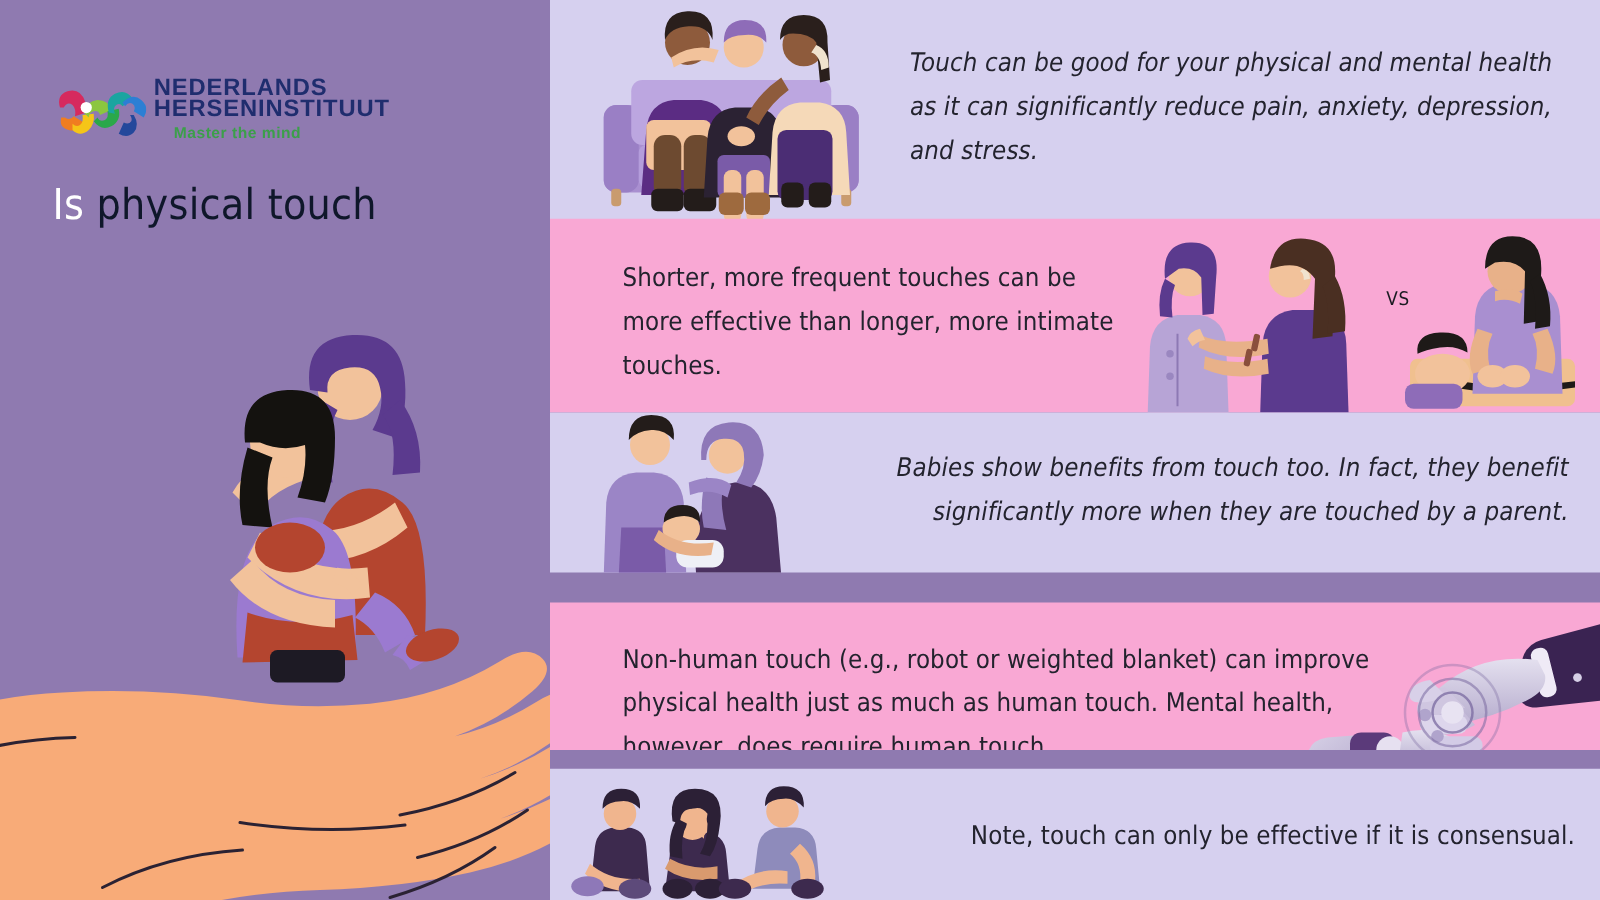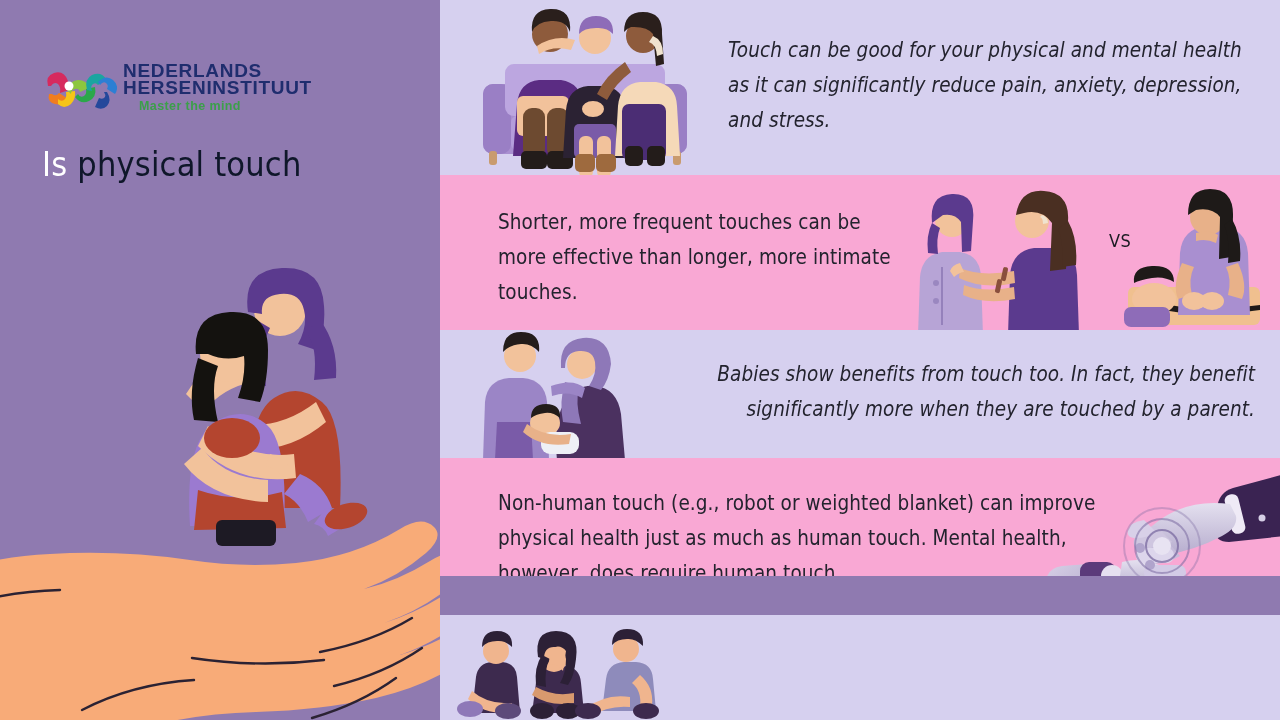--- a/index.html
+++ b/index.html
@@ -43,36 +43,36 @@
   .couple { position:absolute; left:120px; top:258px; width:300px; height:290px; z-index:4; }
 
   
   .rows { position:absolute; left:440px; top:0; width:840px; height:720px; z-index:1; }
   .row { position:absolute; left:0; width:840px; overflow:hidden; }
   .row.dark  { background:#d6d0ef; }
   .row.light { background:#f9a8d4; }
   .r1 { top:0;   height:179px;font-style:italic; }
   .r2 { top:175px; height:155px; }
   .r3 { top:330px; height:128px; }
-  .r4 { top:458px; height:118px; }
+  .r4 { top:482px; height:118px; }
   .r5 { top:615px; height:105px; }
 
   .copy {
     position:absolute; color:#23232e;
     font-size:20.5px; line-height:35px; letter-spacing:.1px;
   }
   .c1 { left:288px; top:33px;  width:540px; }
   .c2 { left:58px;  top:30px;  width:400px; }
   .c3 { left:175px; top:27px;  width:640px; text-align:right;font-style:italic; }
   .c4 { left:58px;  top:28px;  width:600px; }
   .c5 { left:270px; top:36px;  width:550px; text-align:right; }
 
   .vs {
     position:absolute; left:669px; top:55px;
-    font-size:18px; font-weight:400; color:#1b1b22; letter-spacing:.5px;
+    font-size:15px; font-weight:400; color:#1b1b22; letter-spacing:.5px;
   }
 
   .art { position:absolute; }
   .art-sofa  { left:35px;  top:-4px;  width:220px; height:180px; }
   .art-shoul { left:450px; top:0px;   width:200px; height:160px; }
   .art-mass  { left:680px; top:0px;   width:160px; height:160px; }
   .art-baby  { left:25px;  top:-2px;  width:165px; height:132px; }
   .art-robot { left:600px; top:8px;   width:245px; height:150px; }
   .art-three { left:10px;  top:-2px;  width:225px; height:110px; }
 </style>
@@ -260,20 +260,21 @@
         <ellipse cx="118" cy="98" rx="12" ry="8" fill="#2c2036"></ellipse>
 
         <path d="M152 98 l4-32 q2-16 18-17 l12 0 q16 1 17 17 l3 32z" fill="#8e8bbb"></path>
         <circle cx="176" cy="36" r="13" fill="#f0b58e"></circle>
         <path d="M162 32 q0-16 15-16 q17 0 16 17 q-8-8-16-7 q-10 0-15 6z" fill="#2c2036"></path>
         <path d="M134 96 q22-16 46-12 l0 10 q-22-2-40 10z" fill="#f0b58e"></path>
         <path d="M190 62 q14 12 12 30 l-12 2 q2-16-8-24z" fill="#f0b58e"></path>
         <ellipse cx="138" cy="98" rx="13" ry="8" fill="#3d2a4e"></ellipse>
         <ellipse cx="196" cy="98" rx="13" ry="8" fill="#3d2a4e"></ellipse>
       </svg>
+      <div class="copy c5">Note, touch can only be effective if it is consensual.</div>
     </div>
   </div>
 
   <div class="left-panel">
 
     <div class="logo">
       <svg class="logo-mark" viewBox="0 0 72 48">
         <path d="M3 22 q-3-10 6-13 q10-3 14 8 q2 6 1 9 l-9 3 q1-6-2-9 q-4-3-7 2z" fill="#d62a5e"></path>
         <path d="M4 30 q-2 8 6 10 q8 2 12-6 l-8-5 q-3 4-7 1z" fill="#f07d20"></path>
         <path d="M13 40 q6 6 13 0 q5-5 4-13 l-9 1 q1 6-2 8 q-3 2-6-1z" fill="#f5c518"></path>

